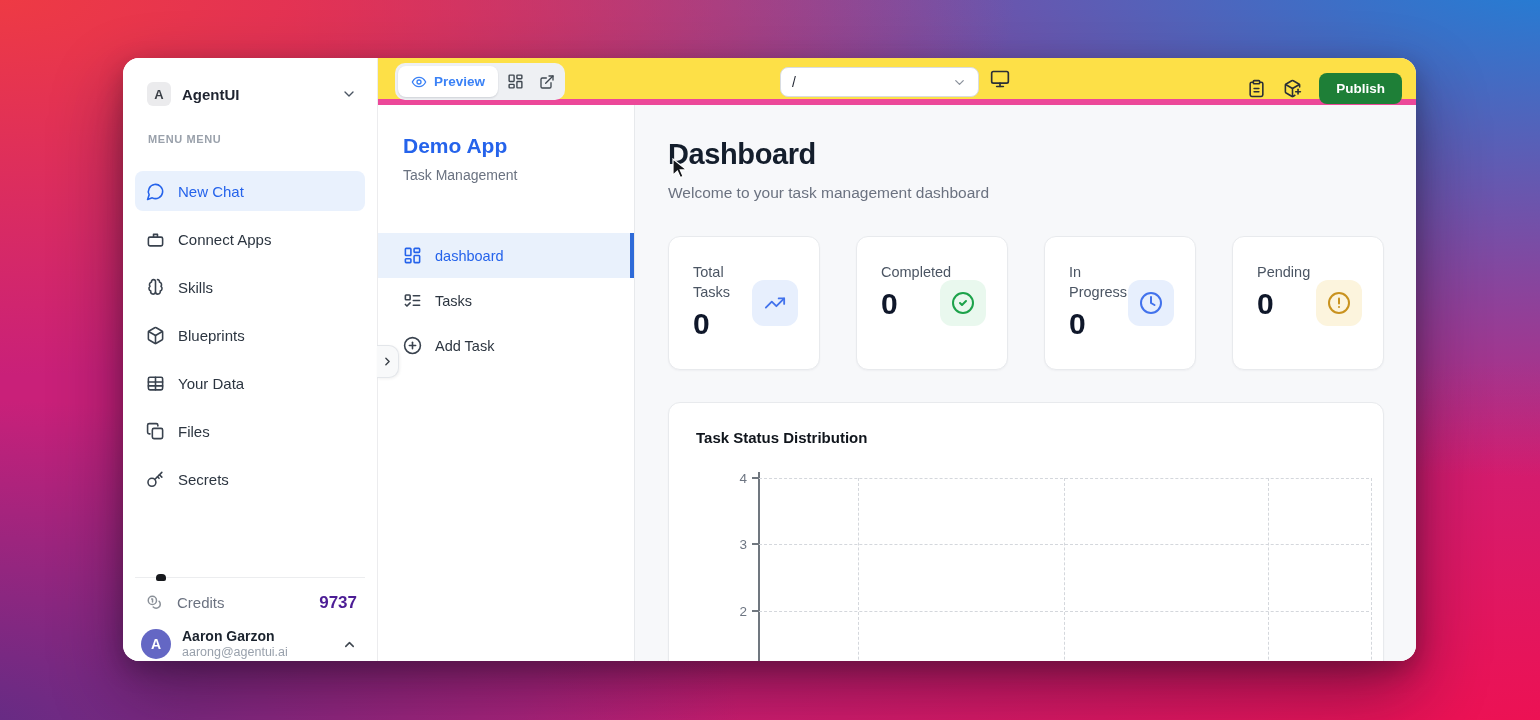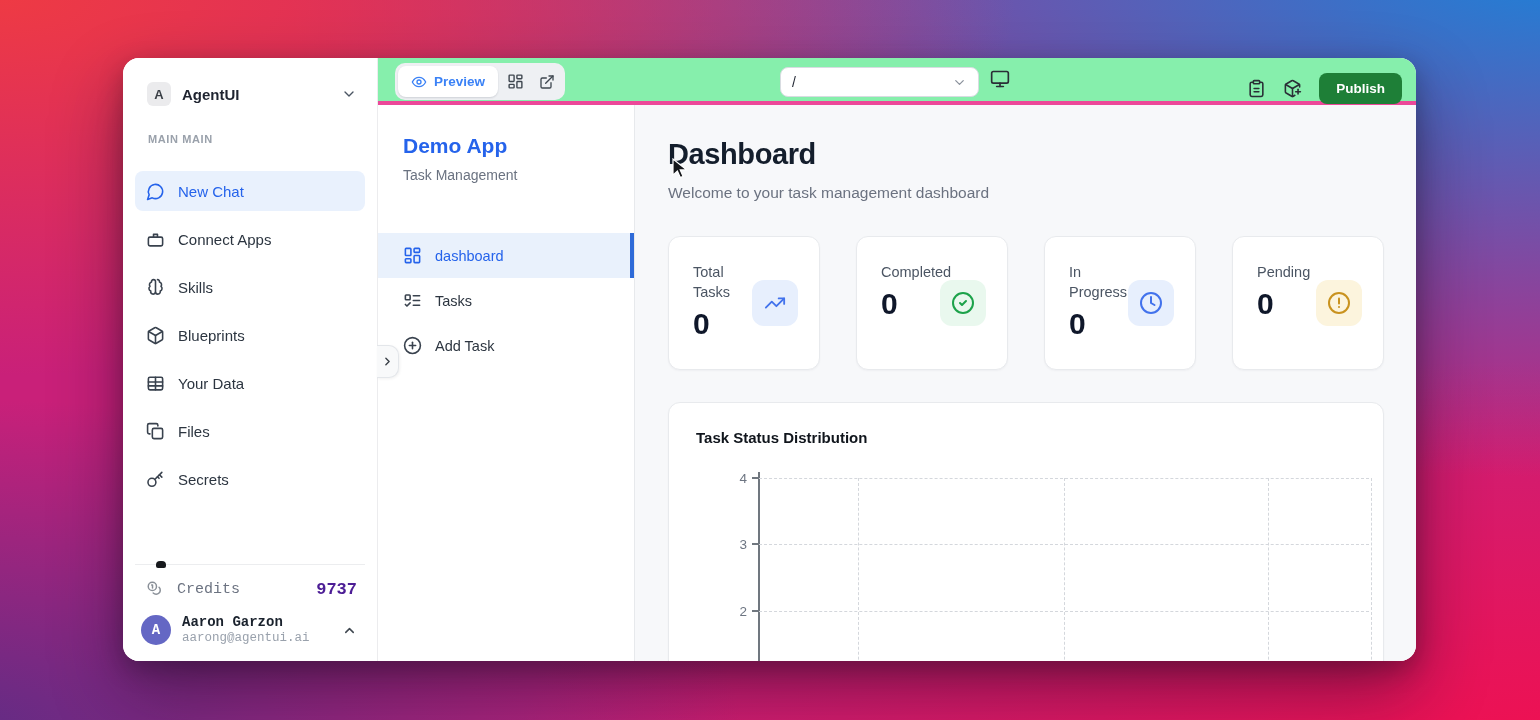--- a/index.html
+++ b/index.html
@@ -26,36 +26,36 @@
   .sb-header{display:flex; align-items:center; padding:24px 20px 0 24px;}
   .sb-avatar{width:24px;height:24px;border-radius:6px;background:#ebebed;color:#3a3f46;font-size:13px;font-weight:600;display:flex;align-items:center;justify-content:center;}
   .sb-appname{margin-left:11px;font-size:15px;font-weight:600;color:#1f2430;}
   .sb-caret{margin-left:auto;color:#4b5563;}
   .sb-section{margin:27px 0 10px 25px;font-size:11px;font-weight:600;letter-spacing:.6px;color:#9aa1ab;}
   .sb-nav{padding:16px 12px;}
   .sb-item{height:40px;margin-bottom:8px;border-radius:8px;display:flex;align-items:center;gap:13px;padding:0 11px;font-size:15px;font-weight:500;color:#2c3540;cursor:default;}
   .sb-item .ic{color:#39424e;display:flex;}
   .sb-item.active{background:#e9f1fd;color:#2563eb;}
   .sb-item.active .ic{color:#2563eb;}
-  .sb-footer{margin-top:auto;padding-bottom:14px;font-family:Liberation Mono, monospace;}
+  .sb-footer{margin-top:auto;}
   .sb-divider{border-top:1px solid #ecedef;margin:0 12px;position:relative;}
   .sb-clip{position:absolute;left:21px;top:-4px;width:10px;height:7px;background:#17191d;border-radius:4px 4px 2px 2px;}
   .credits-row{display:flex;align-items:center;padding:15px 20px 0 23px;}
   .credits-row .ic{color:#8a9098;}
   .credits-label{margin-left:13px;font-size:15px;color:#6b7280;}
   .credits-value{margin-left:auto;font-size:17px;font-weight:700;color:#4c1d95;}
   .user-row{display:flex;align-items:center;margin-top:15px;padding:0 20px 0 18px;}
   .user-avatar{width:30px;height:30px;border-radius:50%;background:#6467c4;color:#fff;font-size:14px;font-weight:600;display:flex;align-items:center;justify-content:center;flex:0 0 30px;}
   .user-texts{margin-left:11px;line-height:1.25;}
   .user-name{font-size:14px;font-weight:700;color:#1a222d;}
   .user-email{font-size:12.5px;color:#99a1ac;}
   .user-caret{margin-left:auto;color:#3f4750;}
   
   .right-col{flex:1;display:flex;flex-direction:column;min-width:0;}
-  .topbar{height:47px;flex:0 0 47px;background:#86efac;border-bottom:4px solid #ec4899;position:relative;}
+  .topbar{height:47px;flex:0 0 47px;background:#fde047;border-bottom:6px solid #ec4899;position:relative;}
   .seg{position:absolute;left:17px;top:5px;height:37px;background:#eef0f3;border-radius:10px;display:flex;align-items:center;padding:3px;gap:2px;}
   .seg-pill{background:#fff;border-radius:8px;height:31px;display:flex;align-items:center;gap:7px;padding:0 13px;box-shadow:0 1px 2px rgba(15,23,42,.14);color:#3b82f6;font-size:13.5px;font-weight:600;cursor:default;}
   .seg-btn{width:30px;height:31px;display:flex;align-items:center;justify-content:center;color:#3f4750;border-radius:8px;cursor:default;}
   .route-select{position:absolute;left:402px;top:9px;width:199px;height:30px;background:#fff;border:1px solid #d8dce1;border-radius:8px;display:flex;align-items:center;padding:0 11px;font-size:14px;color:#1f2430;cursor:default;}
   .route-caret{margin-left:auto;color:#8b929c;}
   .monitor-btn{position:absolute;left:612px;top:11px;color:#2a2f36;cursor:default;}
   .tb-right{position:absolute;right:14px;top:7px;height:47px;display:flex;align-items:center;gap:17px;}
   .tb-icon-btn{color:#2a2f36;display:flex;cursor:default;}
   .publish-btn{background:#1e7f37;color:#fff;border:none;border-radius:8px;height:31px;padding:0 17px;font-size:13.5px;font-weight:600;font-family:inherit;cursor:default;}
   .content-row{flex:1;display:flex;min-height:0;}
@@ -101,21 +101,21 @@
   <aside class="sidebar">
     <div class="sb-header">
       <div class="sb-avatar">A</div>
       <div class="sb-appname">AgentUI</div>
       <span class="sb-caret">
         <svg width="16" height="16" viewBox="0 0 24 24" fill="none" stroke="currentColor" stroke-width="2" stroke-linecap="round" stroke-linejoin="round">
             <polyline points="6 9 12 15 18 9"></polyline>
           </svg>
       </span>
     </div>
-    <div class="sb-section">MAIN MAIN</div>
+    <div class="sb-section">MENU MENU</div>
     <nav class="sb-nav">
       <div class="sb-item active">
         <span class="ic">
             <svg width="19" height="19" viewBox="0 0 24 24" fill="none" stroke="currentColor" stroke-width="2" stroke-linecap="round" stroke-linejoin="round">
               <path d="M7.9 20A9 9 0 1 0 4 16.1L2 22Z"></path>
             </svg>
           </span>
         <span>New Chat</span>
       </div>
       <div class="sb-item">

